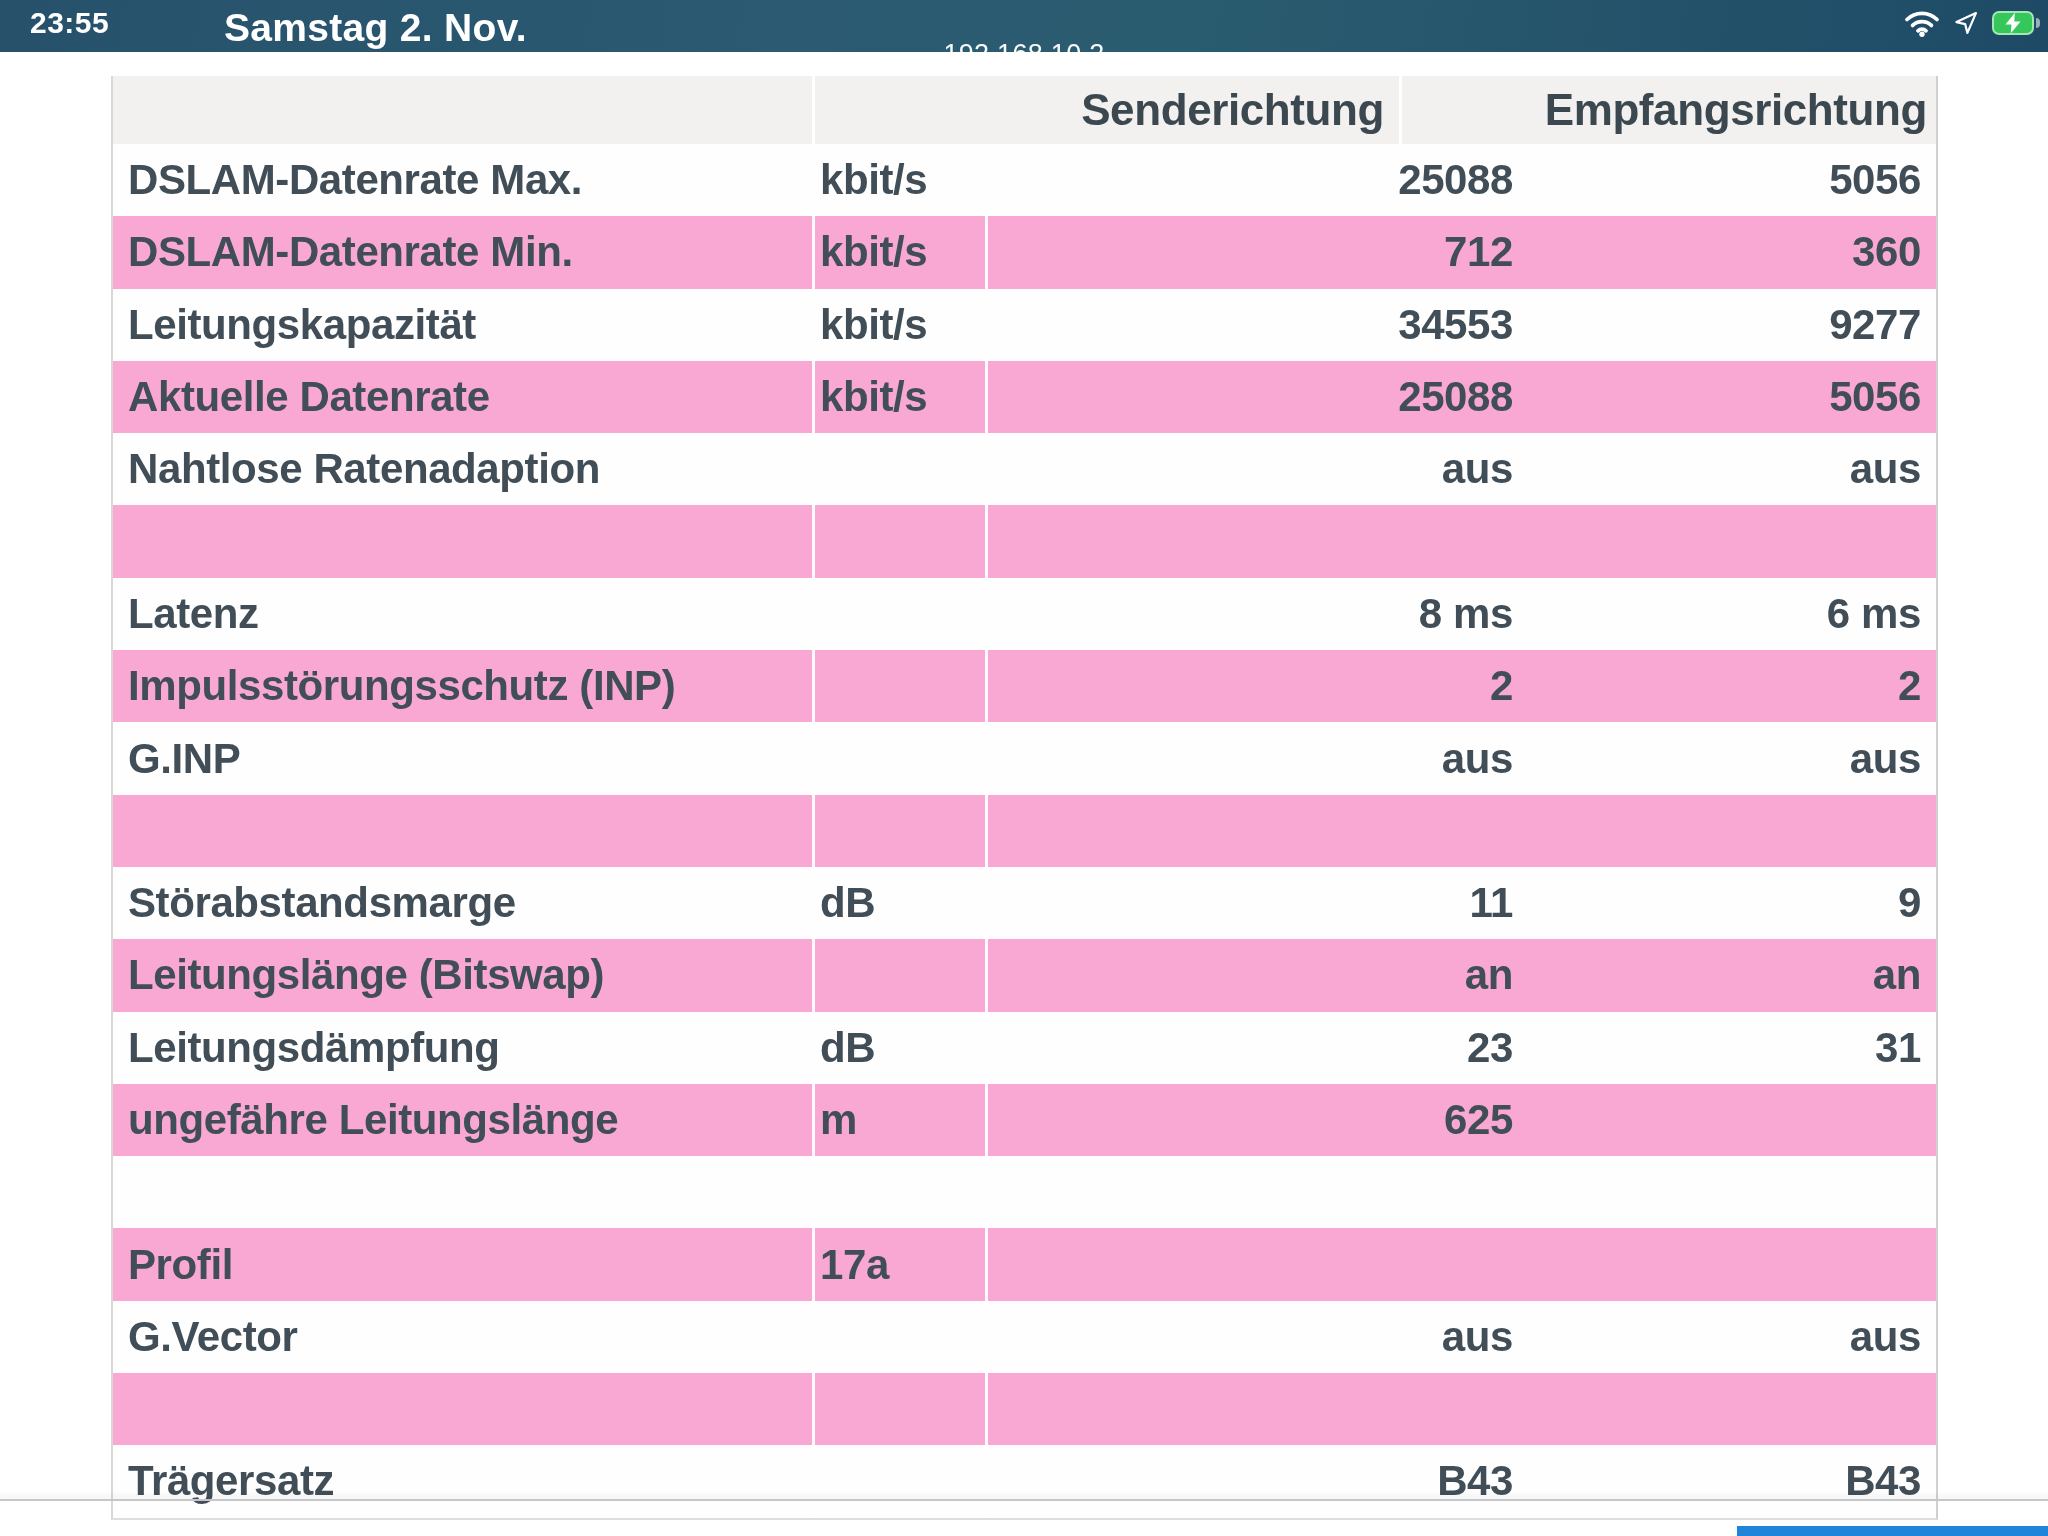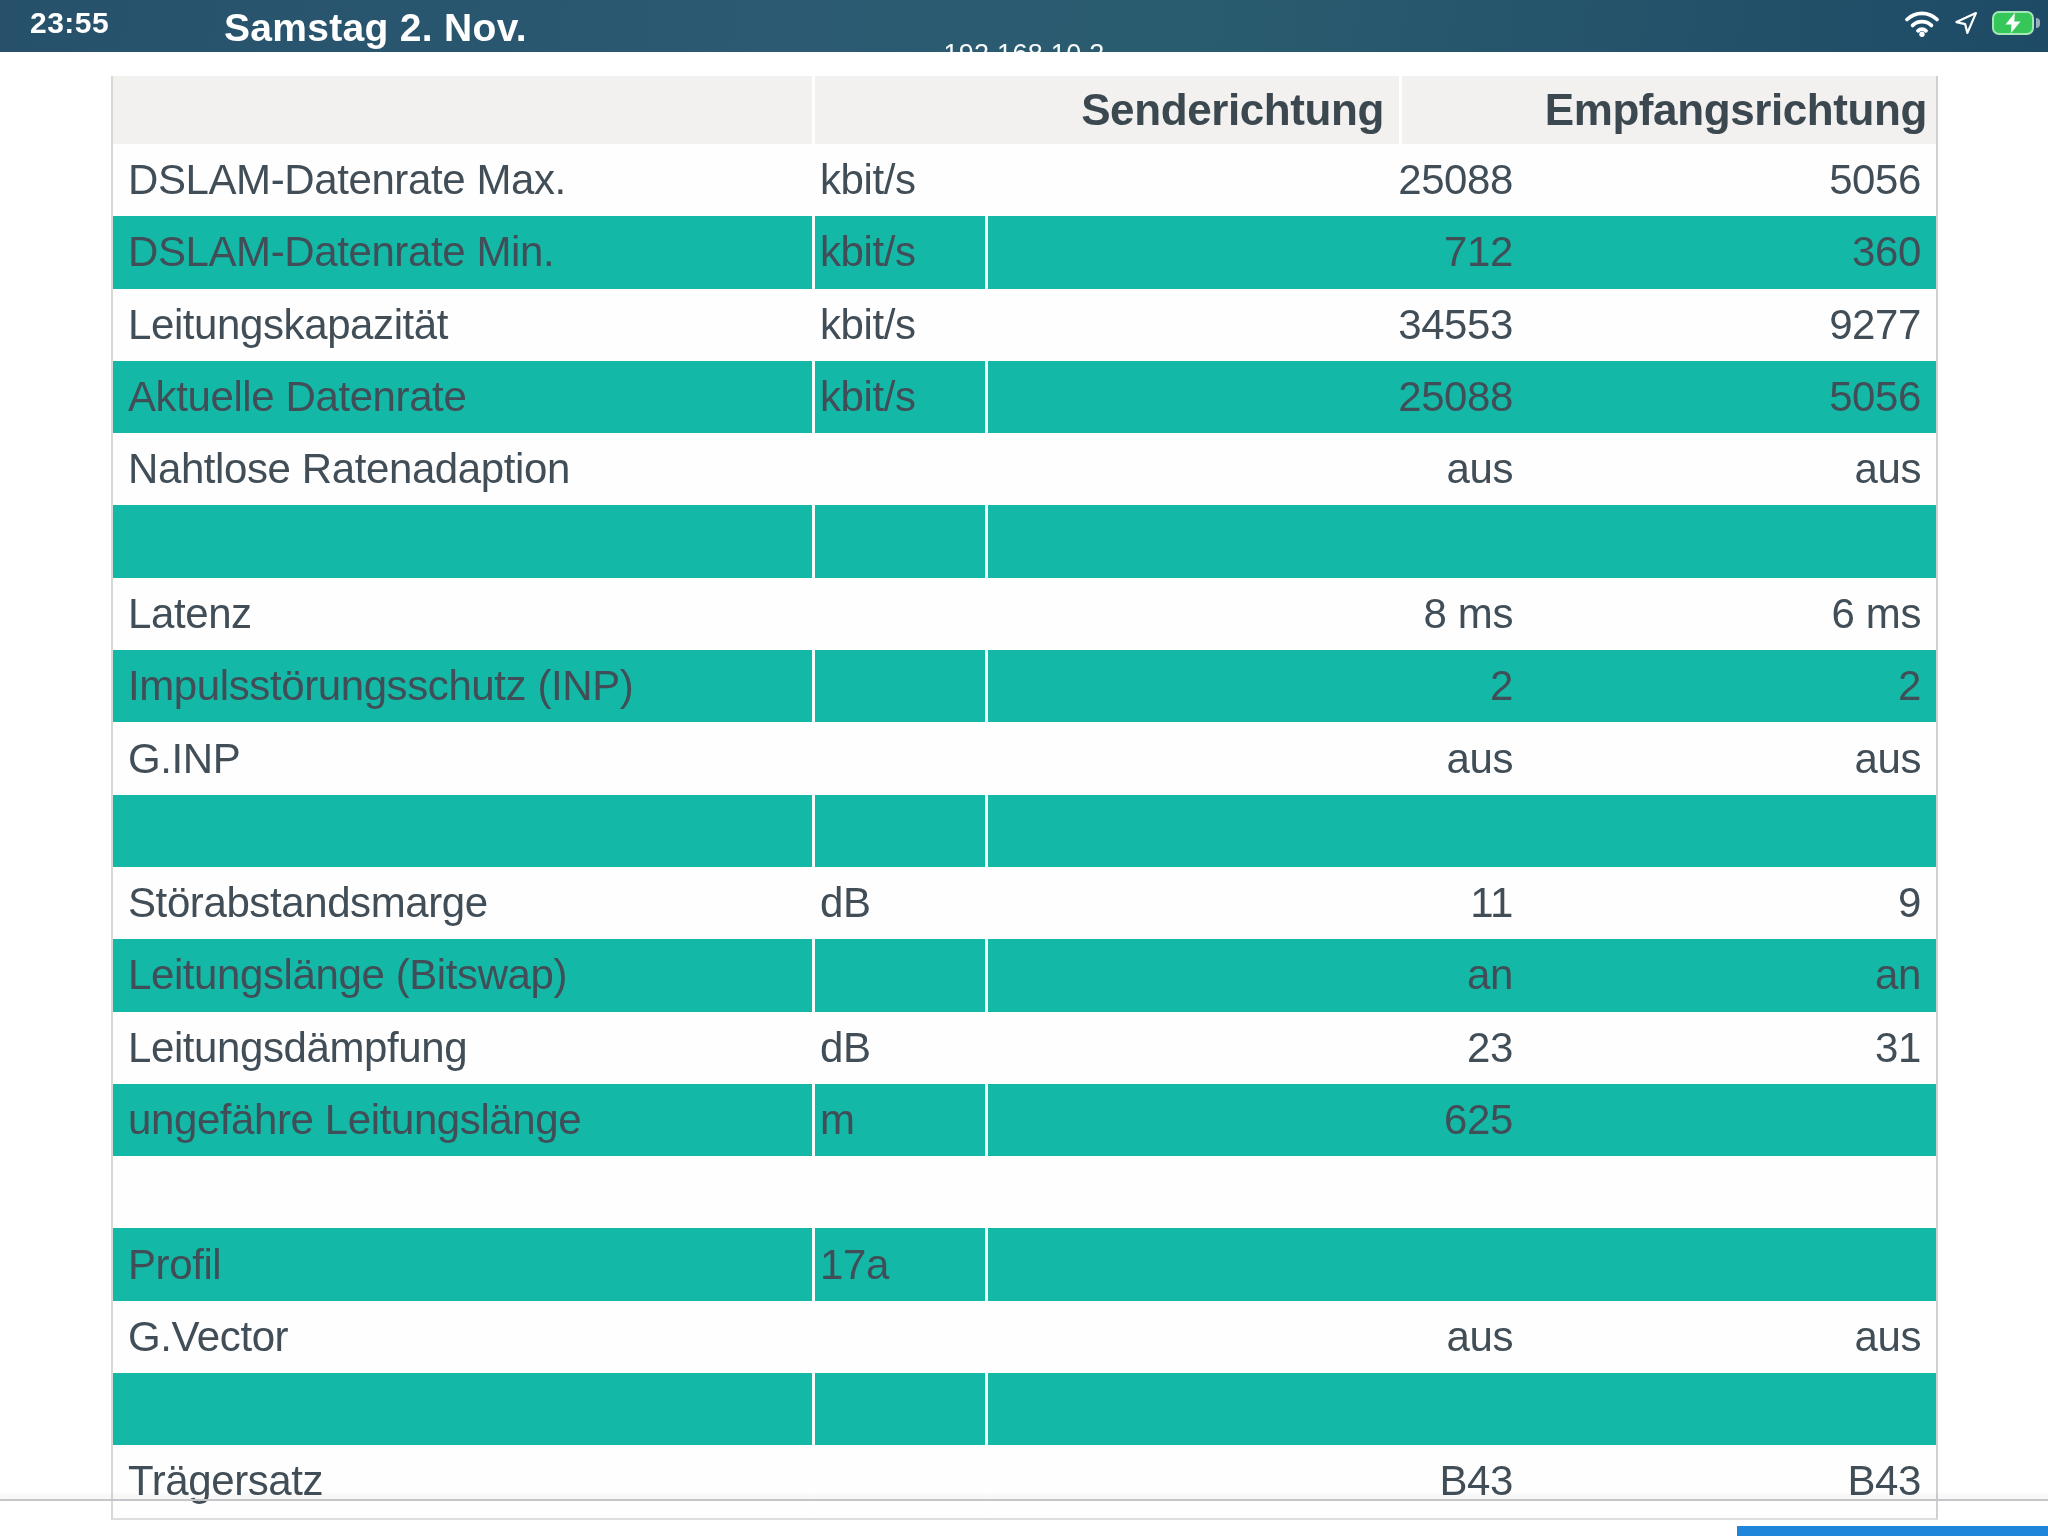--- a/index.html
+++ b/index.html
@@ -32,22 +32,22 @@
     display:flex;align-items:center;justify-content:center;
     font-size:27px;color:rgba(255,255,255,.97);letter-spacing:.3px;
   }
   
   .page{position:absolute;left:0;top:76px;width:2048px;height:1460px;background:#ffffff;}
   .dsl-table{
     position:absolute;left:111px;top:0;width:1827px;box-sizing:border-box;
     border-left:2px solid #d9d9d4;border-right:2px solid #cfd0d2;border-bottom:2px solid #dedede;
     color:#414e57;font-size:42px;letter-spacing:-0.4px;
   }
-  .trow{display:flex;height:72.3px;background:#fefefe;}
-  .trow.gray{background:#14b8a6;}
+  .trow{display:flex;height:72.3px;background:#fefefe;font-weight:bold;}
+  .trow.gray{background:#f9a8d4;}
   .trow.header{height:68px;background:#f2f1ef;font-weight:700;font-size:44px;color:#3c4850;}
   .cell{box-sizing:border-box;display:flex;align-items:center;overflow:hidden;white-space:nowrap;}
   .c1{width:675px;padding-left:15px;}
   .c2{width:173px;padding-left:5px;border-left:3px solid rgba(255,255,255,.95);margin-left:24px;}
   .c3{width:537px;padding-right:9px;border-left:3px solid rgba(255,255,255,.95);justify-content:flex-end;}
   .c4{flex:1;padding-right:15px;justify-content:flex-end;}
   
   .hairline{
     position:absolute;left:0;top:1423px;width:2048px;height:2px;background:#c4c6c9;
     box-shadow:0 -3px 5px rgba(0,0,0,.10);

